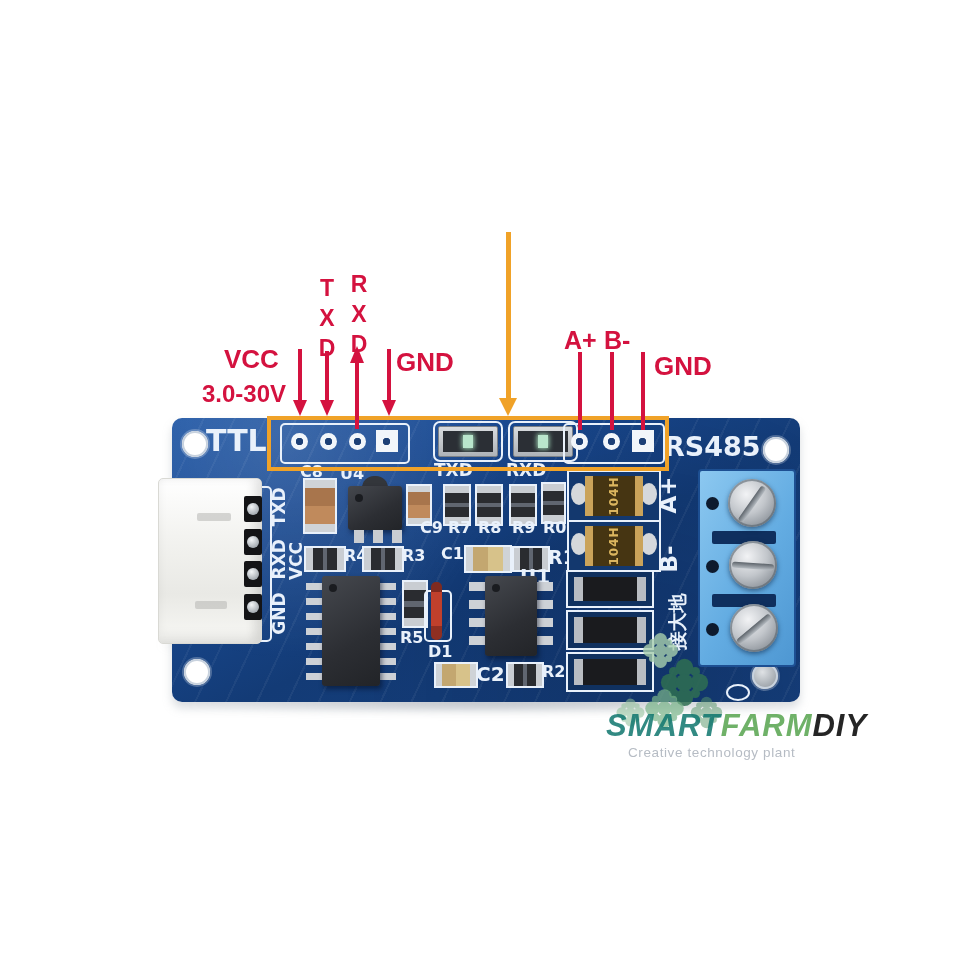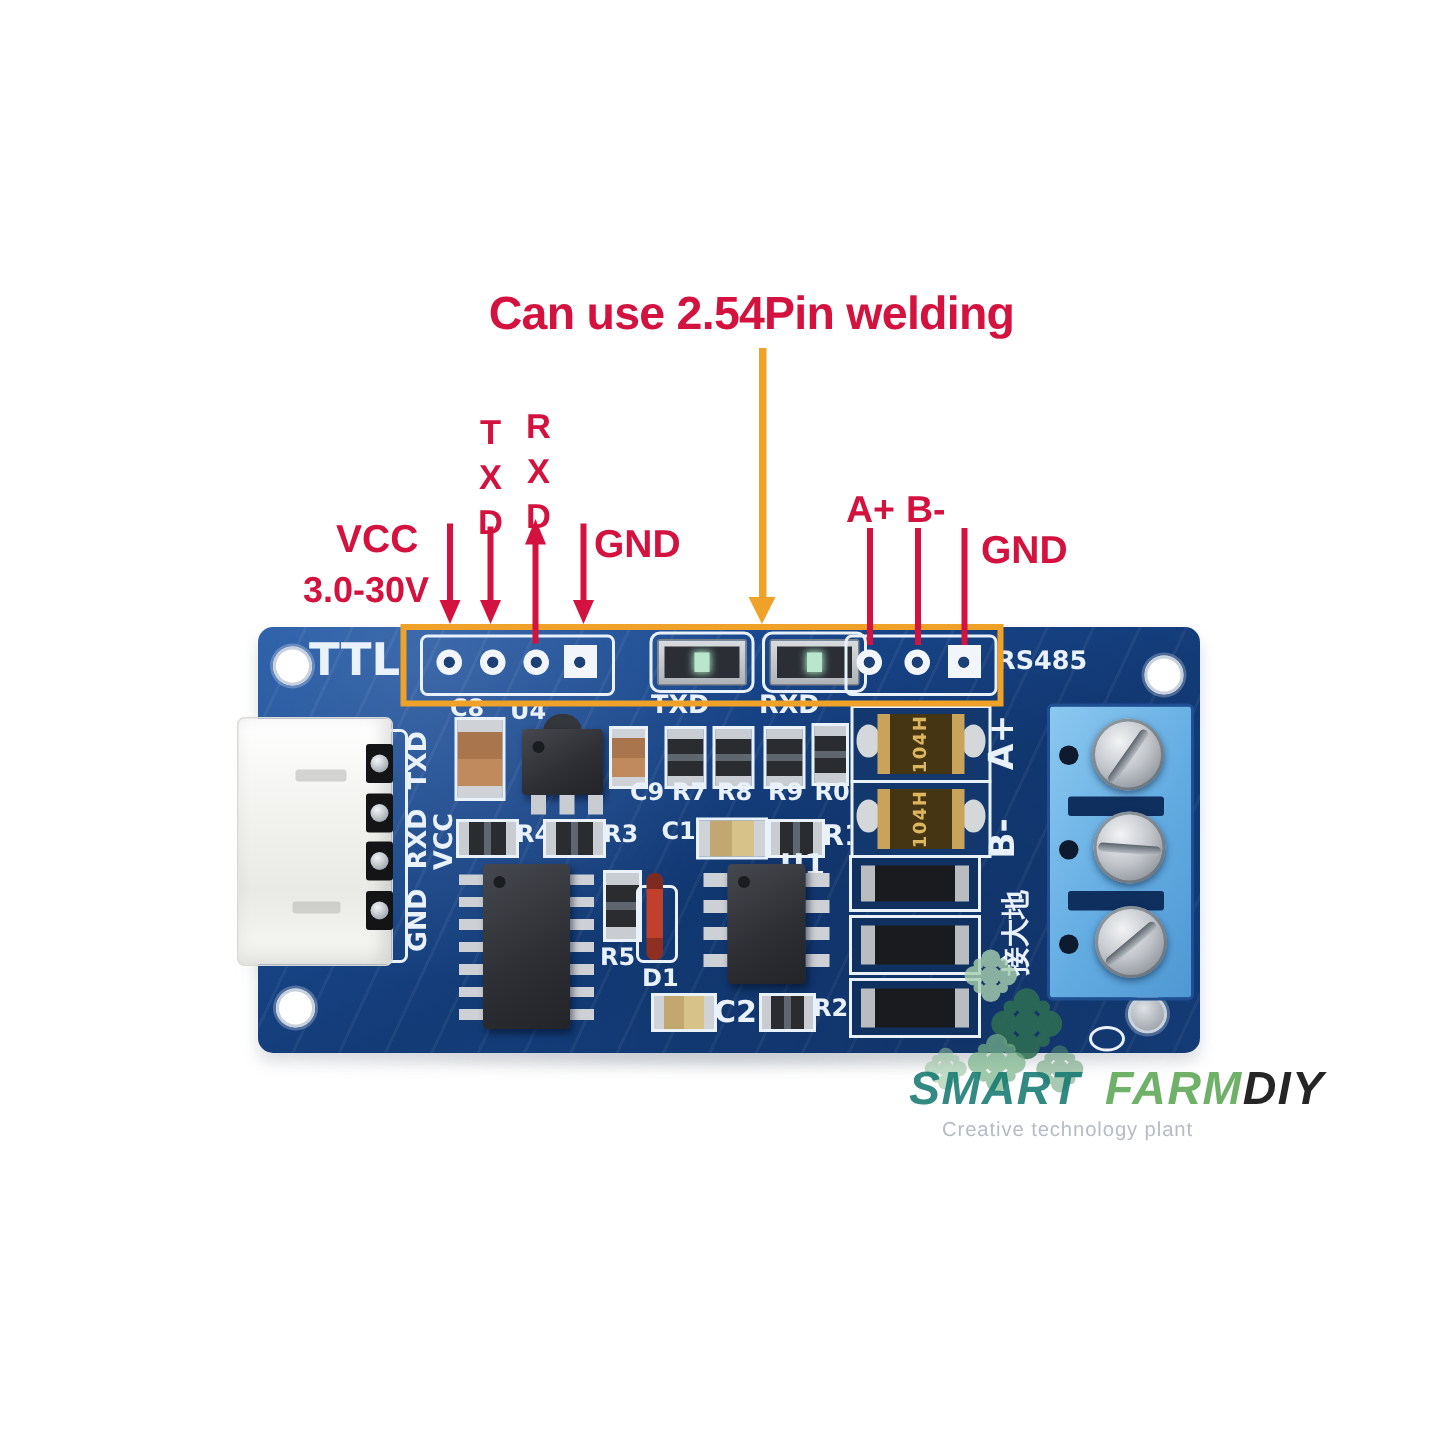--- a/index.html
+++ b/index.html
@@ -95,21 +95,20 @@
   .orangebox{position:absolute;left:267px;top:416px;width:394px;height:47px;border:4px solid var(--orange);z-index:6;}
   .orangeline{position:absolute;left:506px;top:232px;width:4.5px;height:168px;background:var(--orange);z-index:6;}
   .orangehead{position:absolute;left:499px;top:398px;width:0;height:0;border-left:9px solid transparent;
               border-right:9px solid transparent;border-top:18px solid var(--orange);z-index:6;}
 </style>
 </head>
 <body>
 
 <div id="stage">
 
-  <div class="abs red" style="left:318px;top:191px;width:366px;text-align:center;font-size:31px;letter-spacing:-.5px;z-index:7;">Can use 2.54Pin welding</div>
 
   <div class="orangeline"></div>
   <div class="orangehead"></div>
   <div class="orangebox"></div>
 
   <div class="abs red" style="left:224px;top:344px;font-size:26px;z-index:7;">VCC</div>
   <div class="abs red" style="left:202px;top:380px;font-size:24px;z-index:7;">3.0-30V</div>
   <div class="abs red vcall" style="left:315px;top:275px;font-size:23px;z-index:7;">TXD</div>
   <div class="abs red vcall" style="left:347px;top:271px;font-size:23px;z-index:7;">RXD</div>
   <div class="abs red" style="left:396px;top:347px;font-size:26px;z-index:7;">GND</div>
@@ -134,21 +133,21 @@
   <div class="shadow" style="left:158px;top:638px;width:102px;height:12px;"></div>
 
   <div id="board">
 
     <div class="hole" style="left:10px;top:13px;"></div>
     <div class="hole" style="left:591px;top:19px;"></div>
     <div class="hole" style="left:12px;top:241px;"></div>
     <div class="hole metal" style="left:580px;top:245px;"></div>
 
     <div class="silk" style="left:34px;top:8px;font-size:30px;">TTL</div>
-    <div class="silk" style="left:492px;top:15px;font-size:17px;">RS485</div>
+    <div class="silk" style="left:492px;top:15px;font-size:27px;">RS485</div>
 
     <div class="padbox" style="left:108px;top:5px;width:126px;height:37px;"></div>
     <div class="padsq" style="left:204px;top:12px;"></div>
     <div class="pad" style="left:119px;top:15px;"></div>
     <div class="pad" style="left:148px;top:15px;"></div>
     <div class="pad" style="left:177px;top:15px;"></div>
     <div class="pad" style="left:206px;top:15px;"></div>
 
     <div class="led" style="left:266px;top:8px;">
         <i></i>
@@ -275,17 +274,17 @@
   <div class="jpin" style="left:247px;top:536px;"></div>
   <div class="jpin" style="left:247px;top:568px;"></div>
   <div class="jpin" style="left:247px;top:601px;"></div>
 
   <div class="clover" style="left:654px;top:644px;color:#a8cfae;opacity:.8;"></div>
   <div class="clover" style="left:678px;top:676px;color:#2f6f52;opacity:.85;transform:scale(1.35);"></div>
   <div class="clover" style="left:658px;top:702px;color:#79b489;opacity:.7;transform:scale(1.1);"></div>
   <div class="clover" style="left:624px;top:706px;color:#8fbf98;opacity:.55;transform:scale(.8);"></div>
   <div class="clover" style="left:700px;top:706px;color:#569468;opacity:.5;transform:scale(.9);"></div>
   <div id="brand">
-    <span style="color:#0f766e;">SMART</span><span style="color:#57a44e;margin-left:16px;">FARM</span><span style="color:#000000;">DIY</span>
+    <span style="color:#0f766e;">SMART</span><span style="color:#57a44e;">FARM</span><span style="color:#000000;">DIY</span>
   </div>
   <div id="tagline">Creative technology plant</div>
 
 </div>
 
 </body></html>

